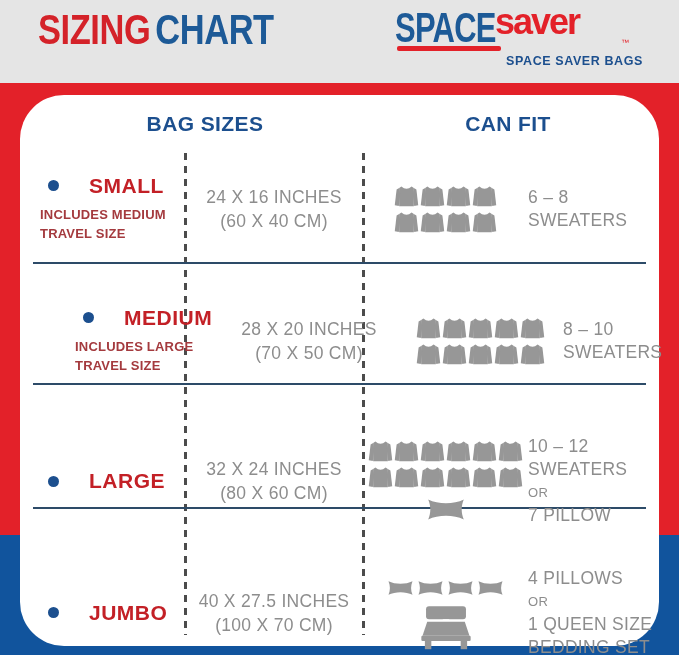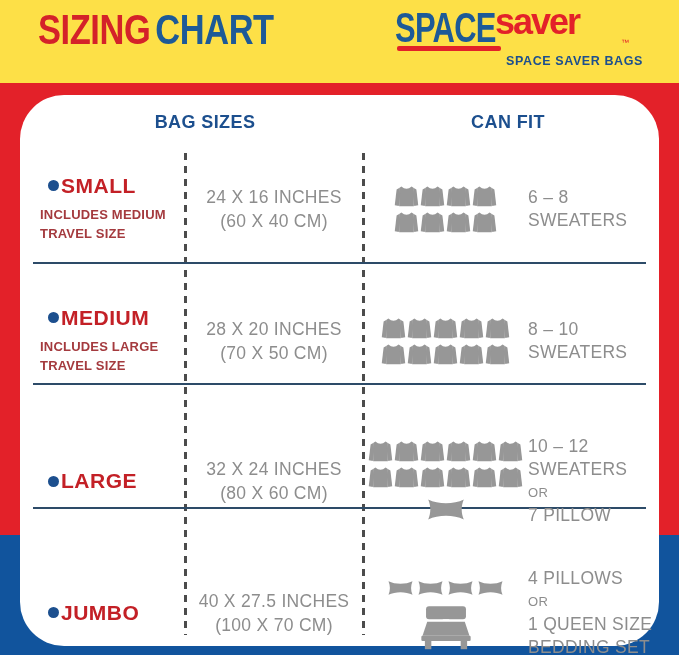--- a/index.html
+++ b/index.html
@@ -5,57 +5,57 @@
   :root{
     --red:#e32129; --band-blue:#11549d; --title-red:#d42229; --title-blue:#1d5a97;
     --navy:#1c4f8e; --label-red:#c32026; --note-red:#a43a3e; --gray:#8d8d8d;
     --icon-gray:#979797; --line-navy:#2d4b68; --dash-gray:#4c4c4c;
   }
   html,body{margin:0;padding:0;}
   body{width:679px;height:655px;background:#fff;font-family:"Liberation Sans",sans-serif;}
   .stage{position:relative;width:679px;height:655px;overflow:hidden;background:#fff;}
 
   
-  .topbar{position:absolute;left:0;top:0;width:679px;height:83px;background:#fde047;}
+  .topbar{position:absolute;left:0;top:0;width:679px;height:83px;background:#e5e5e5;}
   .title{position:absolute;left:38px;top:6px;font-weight:bold;font-size:42px;
          transform:scaleX(.82);transform-origin:left top;white-space:nowrap;letter-spacing:-.5px;}
   .t-red{color:var(--title-red);}
   .t-blue{color:var(--title-blue);margin-left:6px;}
   .logo{position:absolute;right:32px;top:5px;width:252px;height:74px;}
   .logo-space{position:absolute;left:0;top:1px;font-weight:bold;font-size:43px;color:var(--title-blue);
               transform:scaleX(.72);transform-origin:left top;letter-spacing:-1px;line-height:1;}
   .logo-underline{position:absolute;left:2px;top:41px;width:104px;height:5px;background:var(--red);border-radius:2px;}
   .logo-saver{position:absolute;left:100px;top:-1px;font-weight:bold;font-size:36px;color:var(--red);
               letter-spacing:-2px;line-height:1;}
   .logo-tm{position:absolute;left:226px;top:33px;font-size:8px;color:var(--red);}
   .logo-tagline{position:absolute;right:4px;top:49px;font-size:12.5px;font-weight:bold;
                 color:var(--navy);letter-spacing:.6px;}
 
   
   .frame{position:absolute;left:0;top:83px;width:679px;height:572px;
          background:linear-gradient(180deg,var(--red) 0 452px,var(--band-blue) 452px 100%);}
   .card{position:absolute;left:20px;top:12px;width:639px;height:551px;background:#fff;border-radius:44px;}
 
-  .col-head{position:absolute;top:17px;font-weight:bold;font-size:18px;color:var(--navy);
+  .col-head{position:absolute;top:17px;font-weight:bold;font-size:21px;color:var(--navy);
             letter-spacing:.4px;text-align:center;}
   .head-bag{left:20px;width:330px;}
   .head-fit{left:343px;width:290px;}
 
   .vdash{position:absolute;top:58px;height:482px;width:3px;
          background:repeating-linear-gradient(to bottom,var(--dash-gray) 0 7px,transparent 7px 13px);}
   .vdash-1{left:164px;} .vdash-2{left:342px;}
   .hline{position:absolute;left:13px;right:13px;height:2px;background:var(--line-navy);}
   .hline-1{top:167px;} .hline-2{top:288px;} .hline-3{top:412px;}
 
   .rows{position:absolute;left:0;top:60px;width:100%;}
   .row{display:grid;grid-template-columns:165px 178px 165px 1fr;align-items:center;}
-  .row-0{height:107px;} .row-1{height:157px;} .row-2{height:124px;} .row-3{height:139px;}
+  .row-0{height:107px;} .row-1{height:157px;padding-left:35px;} .row-2{height:124px;} .row-3{height:139px;}
 
   .label-cell{padding-left:20px;display:flex;flex-direction:column;justify-content:center;}
-  .name-line{display:flex;align-items:center;gap:2px;margin-left:8px;}
+  .name-line{display:flex;align-items:center;gap:30px;margin-left:8px;}
   .bullet{width:11px;height:11px;border-radius:50%;background:var(--navy);flex:0 0 auto;}
   .size-name{font-weight:bold;font-size:21px;color:var(--label-red);letter-spacing:.5px;}
   .note{margin-top:7px;font-weight:bold;font-size:13px;color:var(--note-red);
         line-height:1.5;letter-spacing:.2px;}
 
   .dim-cell{text-align:center;font-size:17.5px;color:var(--gray);line-height:24px;letter-spacing:.3px;}
   .icons{display:flex;flex-direction:column;align-items:center;gap:4px;}
   .icon-row{display:flex;gap:1px;}
   .pillow-row{display:flex;gap:3px;margin-top:4px;}
   .icons svg{display:block;fill:var(--icon-gray);}

